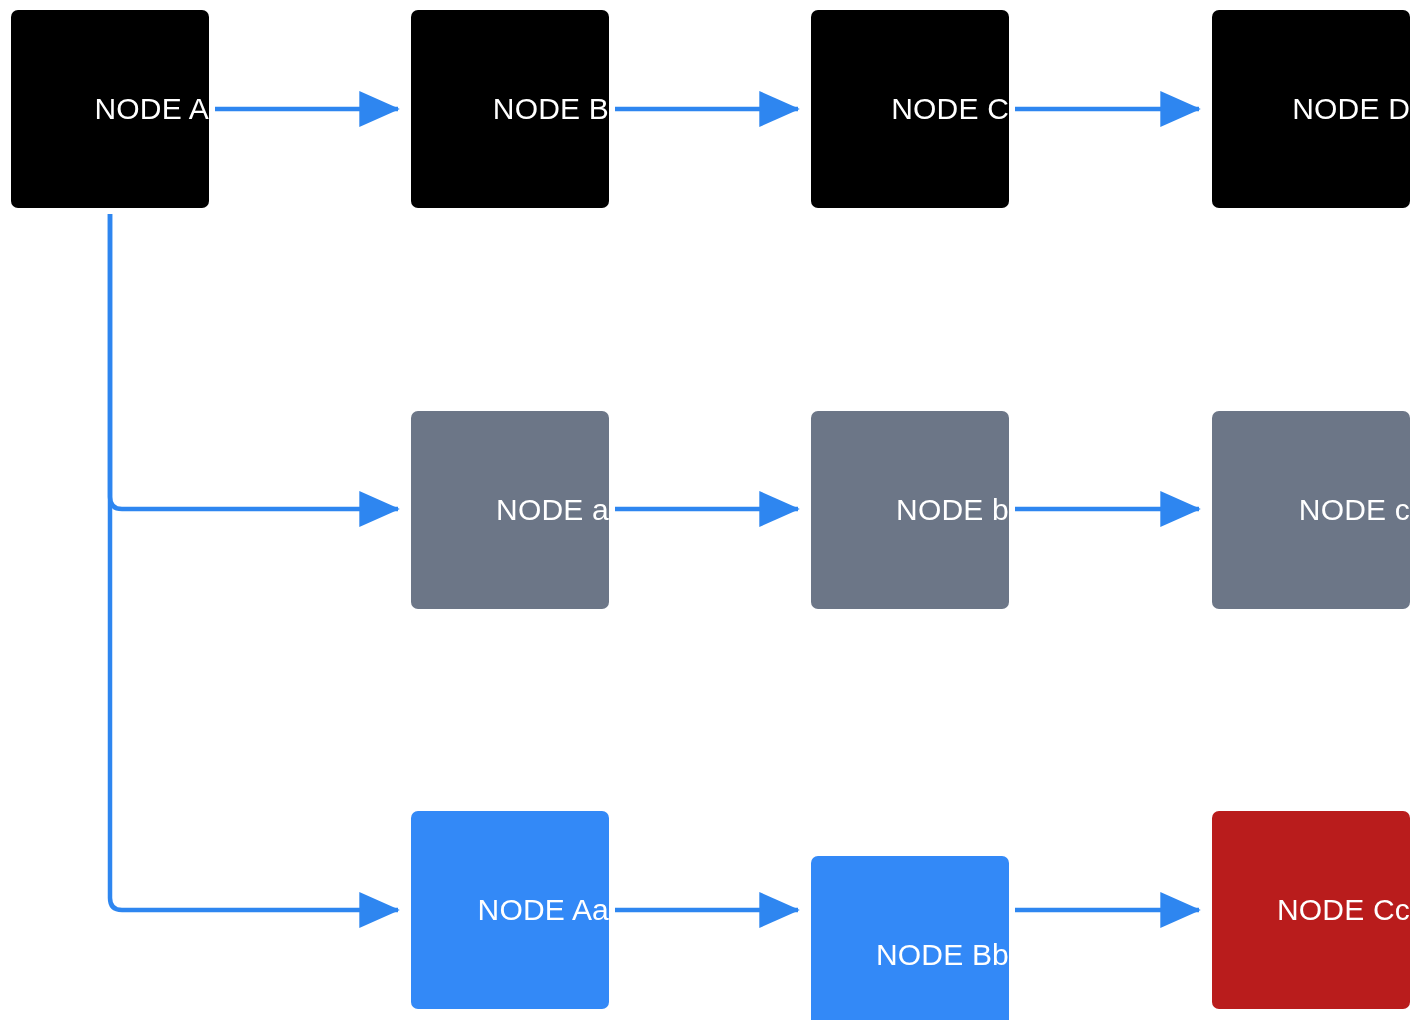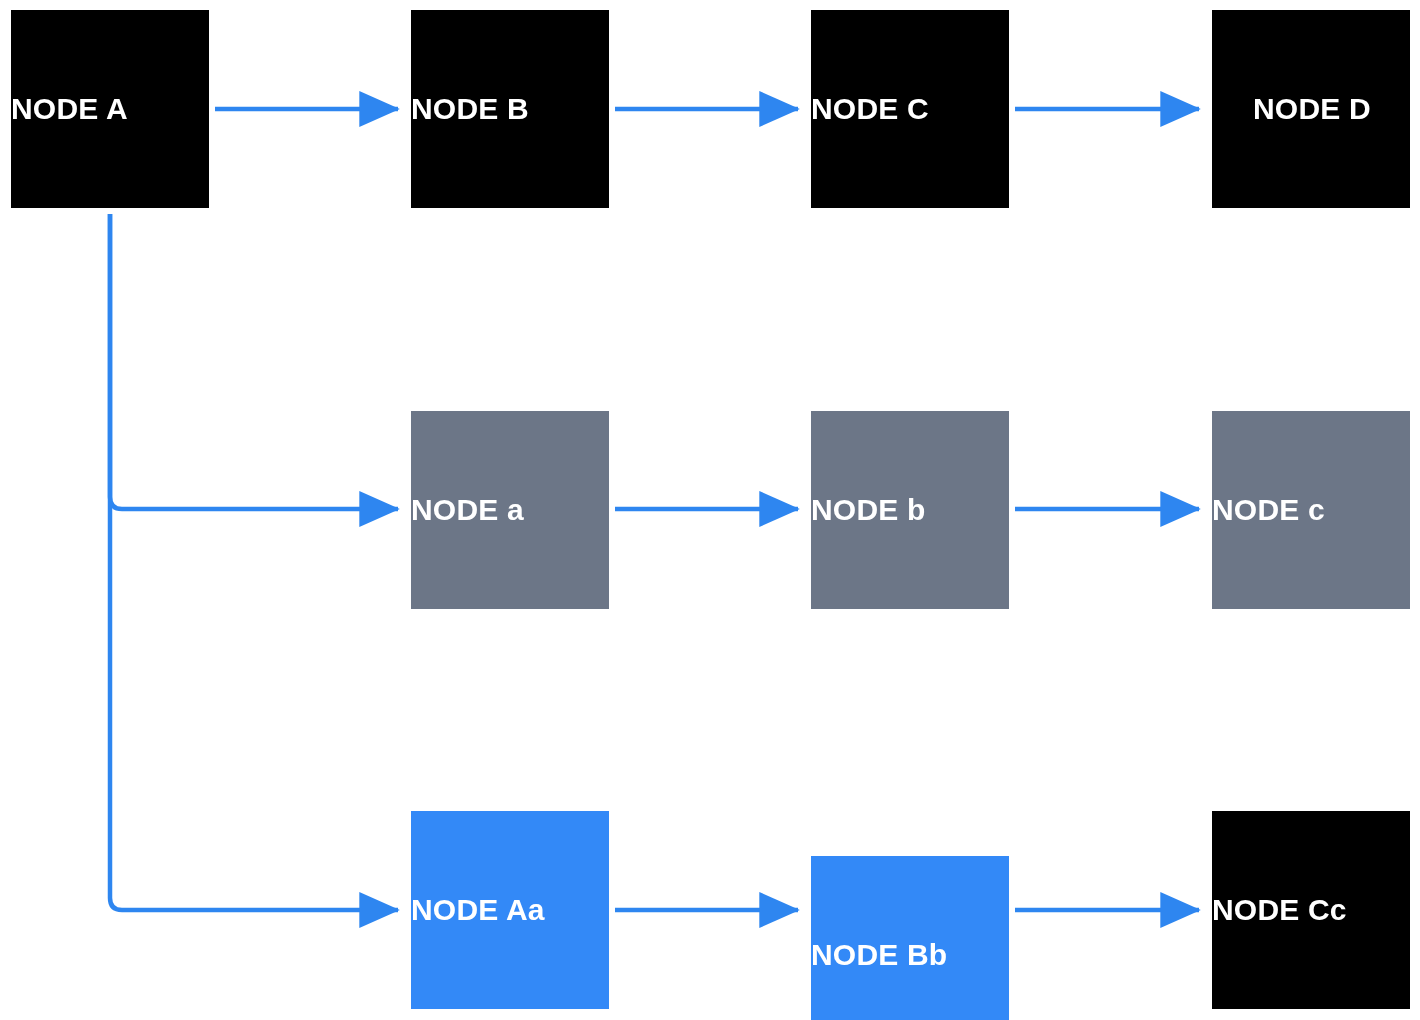--- a/index.html
+++ b/index.html
@@ -24,29 +24,30 @@
     left: 0;
     top: 0;
     width: 1420px;
     height: 1020px;
     pointer-events: none;
   }
   .node {
     position: absolute;
     display: flex;
     align-items: center;
-    justify-content: flex-start;
+    justify-content: flex-end;
     box-sizing: border-box;
     color: #ffffff;
     font-size: 30px;
-    font-weight: 700;
+    font-weight: 400;
     letter-spacing: 0.2px;
     line-height: 1;
     white-space: nowrap;
     user-select: none;
+    border-radius: 7px;
   }
   .node-label {
     display: block;
     color: #ffffff;
     font-size: 30px;
     line-height: 1;
   }
 </style>
 </head>
 <body>
@@ -104,17 +105,17 @@
   </div>
 
   <div class="node" style="left:411px; top:811px; width:198px; height:198px; background:#3389F7;">
     <span class="node-label">NODE Aa</span>
   </div>
 
   <div class="node" style="left:811px; top:856px; width:198px; height:198px; background:#3389F7;">
     <span class="node-label">NODE Bb</span>
   </div>
 
-  <div class="node" style="left:1212px; top:811px; width:198px; height:198px; background:#000000;">
+  <div class="node" style="left:1212px; top:811px; width:198px; height:198px; background:#b91c1c;">
     <span class="node-label">NODE Cc</span>
   </div>
 
 </div>
 
 </body></html>

